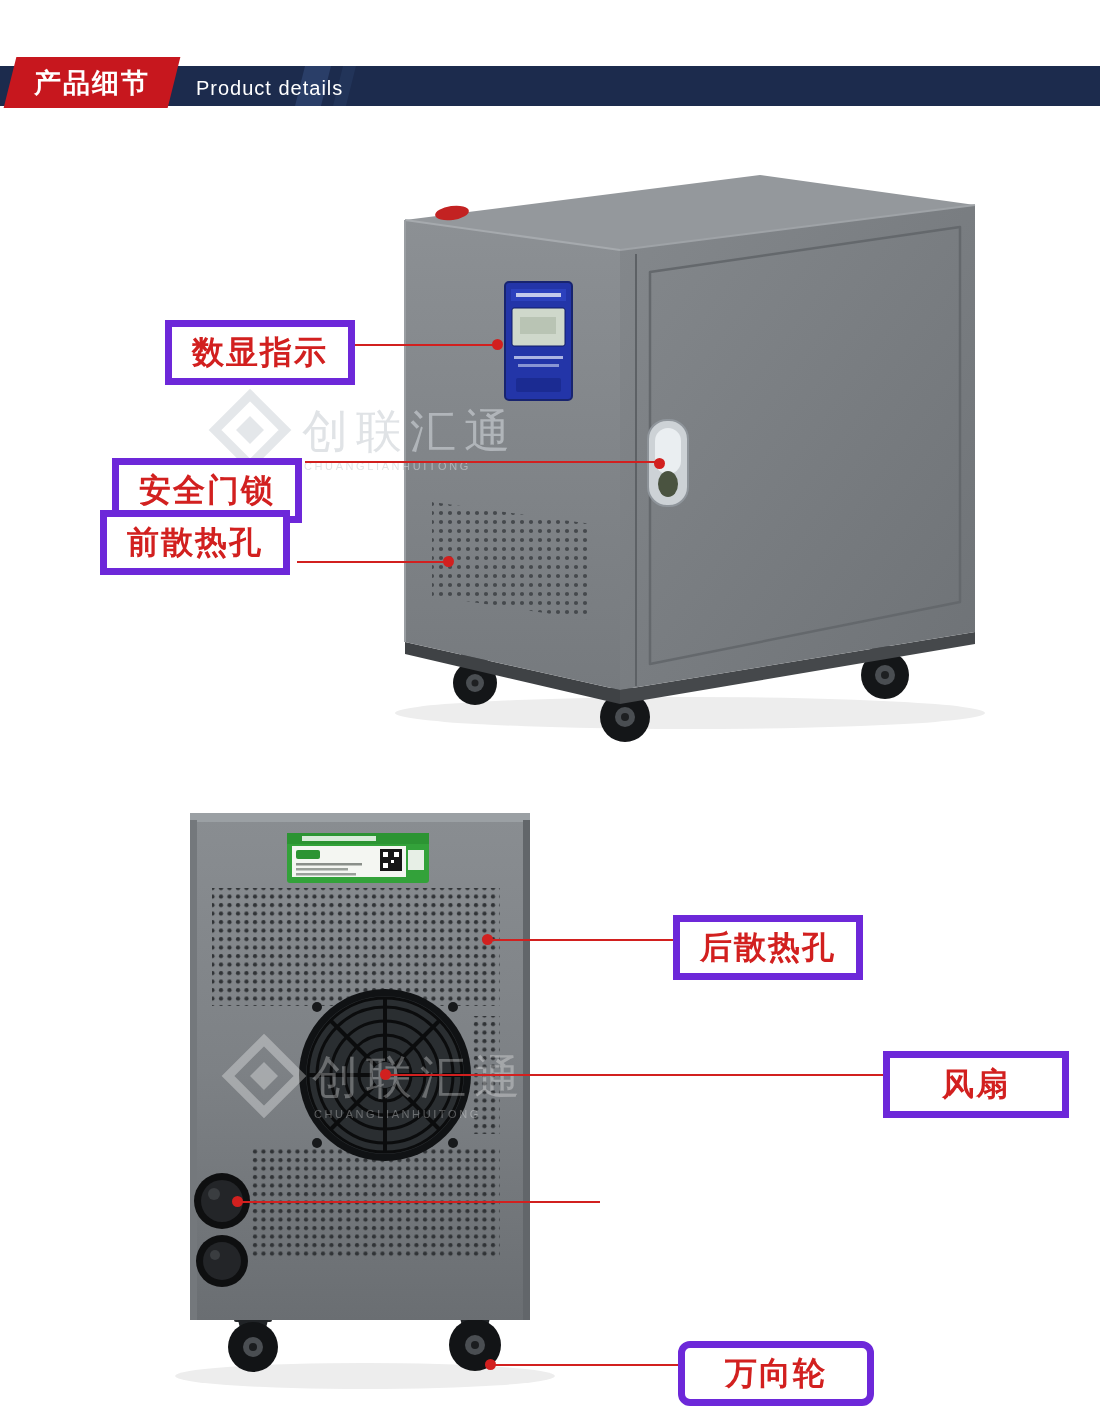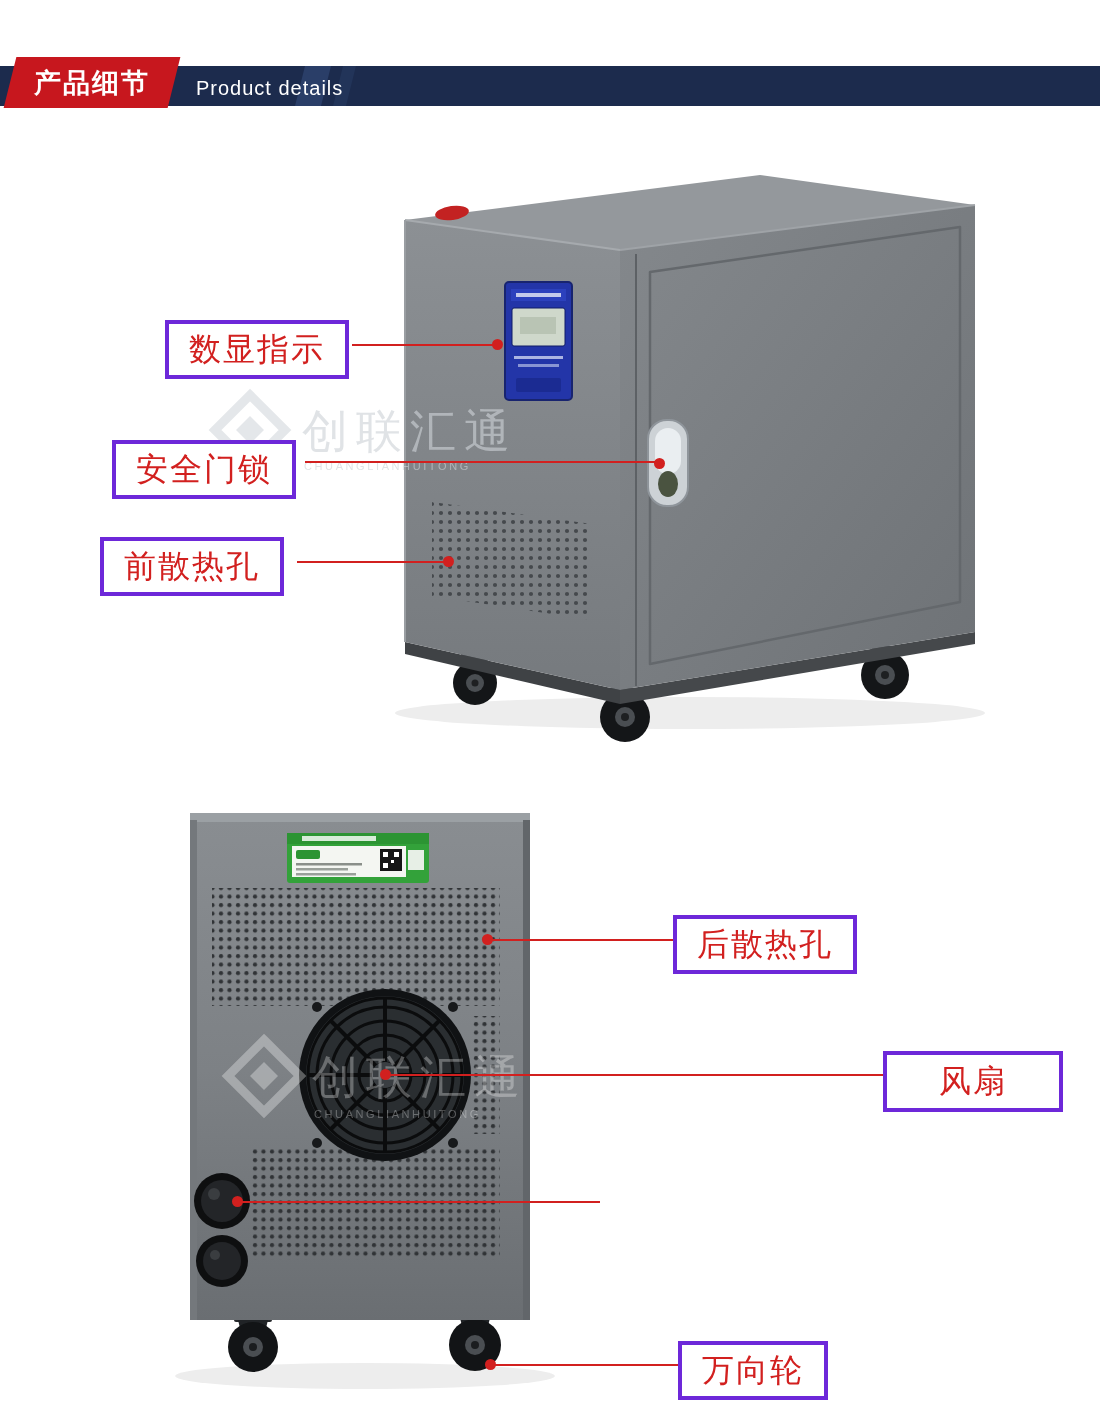--- a/index.html
+++ b/index.html
@@ -13,25 +13,25 @@
   .banner-red span { transform:skewX(14deg); color:#fff; font-size:27px; font-weight:bold; letter-spacing:2px; }
   .banner-en { position:absolute; left:196px; top:77px; color:#fff; font-size:20px; letter-spacing:1px; }
   .accent-a { position:absolute; left:300px; top:66px; width:26px; height:40px; background:#2a3e68; transform:skewX(-14deg); }
   .accent-b { position:absolute; left:338px; top:66px; width:13px; height:40px; background:#223459; transform:skewX(-14deg); }
 
   
   .img-front { position:absolute; left:150px; top:150px; width:860px; height:630px; }
   .img-back  { position:absolute; left:150px; top:800px; width:420px; height:600px; }
 
   
-  .label-box { position:absolute; background:#fff; border:4px solid #6d28d9; color:#d2201f;
-               font-weight:normal; font-size:32px; letter-spacing:2px; line-height:1.15;
+  .label-box { position:absolute; background:#fff; border:7px solid #6d28d9; color:#d2201f;
+               font-weight:bold; font-size:32px; letter-spacing:2px; line-height:1.15;
                padding:7px 20px; white-space:nowrap; z-index:5; }
   .pad-2 { padding:8px 52px; }
-  .pad-3 { padding:7px 20px; }
+  .pad-3 { padding:7px 40px;border-radius:12px; }
   .conn { position:absolute; height:2px; background:#d2201f; z-index:4; }
   .dot  { position:absolute; width:11px; height:11px; border-radius:50%; background:#d2201f; z-index:6; }
 </style>
 </head>
 <body>
 
 <div class="page">
 
   <div class="banner-bar"></div>
   <div class="accent-a"></div>
@@ -210,25 +210,25 @@
       <path d="M114,262 L128,276 L114,290 L100,276 Z" fill="rgba(255,255,255,0.32)"></path>
       <text x="162" y="293" font-size="46" letter-spacing="8" fill="rgba(255,255,255,0.3)">创联汇通</text>
       <text x="164" y="318" font-size="11" letter-spacing="2.6" fill="rgba(255,255,255,0.3)">CHUANGLIANHUITONG</text>
     </g>
   </svg>
 
   <div class="label-box" style="left:165px; top:320px;">数显指示</div>
   <div class="conn" style="left:352px; top:344px; width:145px;"></div>
   <div class="dot" style="left:492px; top:339px;"></div>
 
-  <div class="label-box" style="left:112px; top:440px;">安全门锁</div>
+  <div class="label-box" style="left:112px; top:458px;">安全门锁</div>
   <div class="conn" style="left:305px; top:461px; width:355px;"></div>
   <div class="dot" style="left:654px; top:458px;"></div>
 
-  <div class="label-box" style="left:100px; top:537px;text-align:right;">前散热孔</div>
+  <div class="label-box" style="left:100px; top:510px;text-align:right;">前散热孔</div>
   <div class="conn" style="left:297px; top:561px; width:152px;"></div>
   <div class="dot" style="left:443px; top:556px;"></div>
 
   <div class="label-box" style="left:673px; top:915px;">后散热孔</div>
   <div class="conn" style="left:489px; top:939px; width:184px;"></div>
   <div class="dot" style="left:482px; top:934px;"></div>
 
   <div class="label-box pad-2" style="left:883px; top:1051px;">风扇</div>
   <div class="conn" style="left:387px; top:1074px; width:496px;"></div>
   <div class="dot" style="left:380px; top:1069px;"></div>

